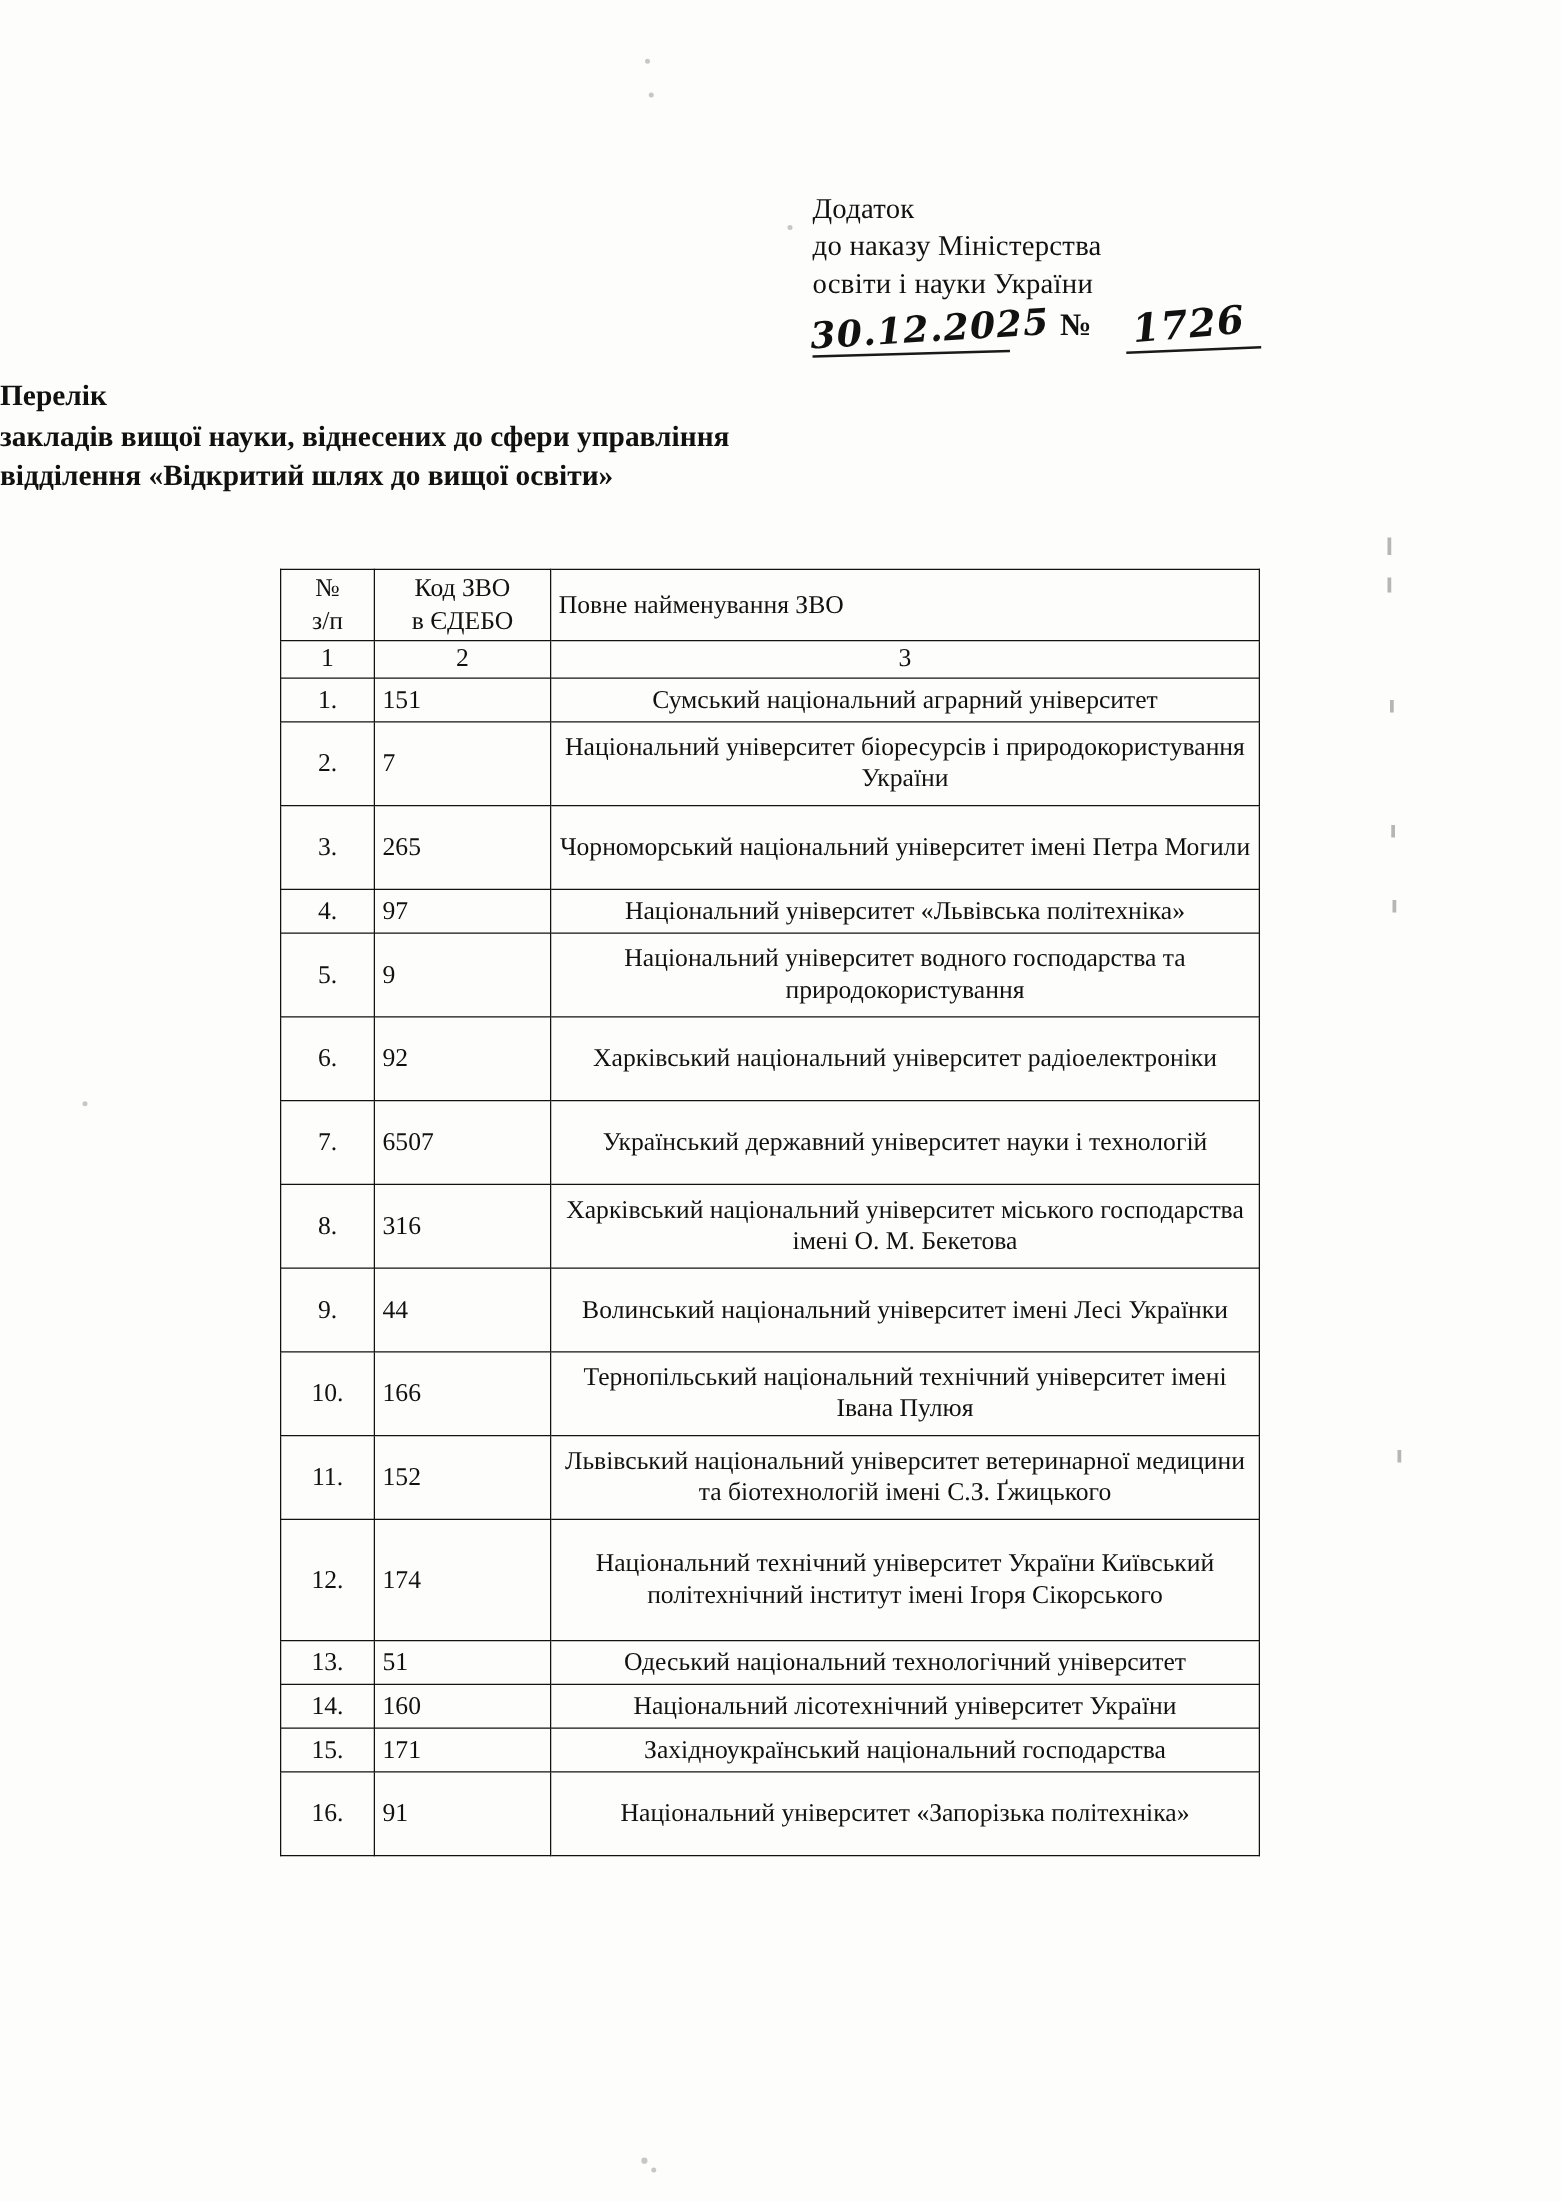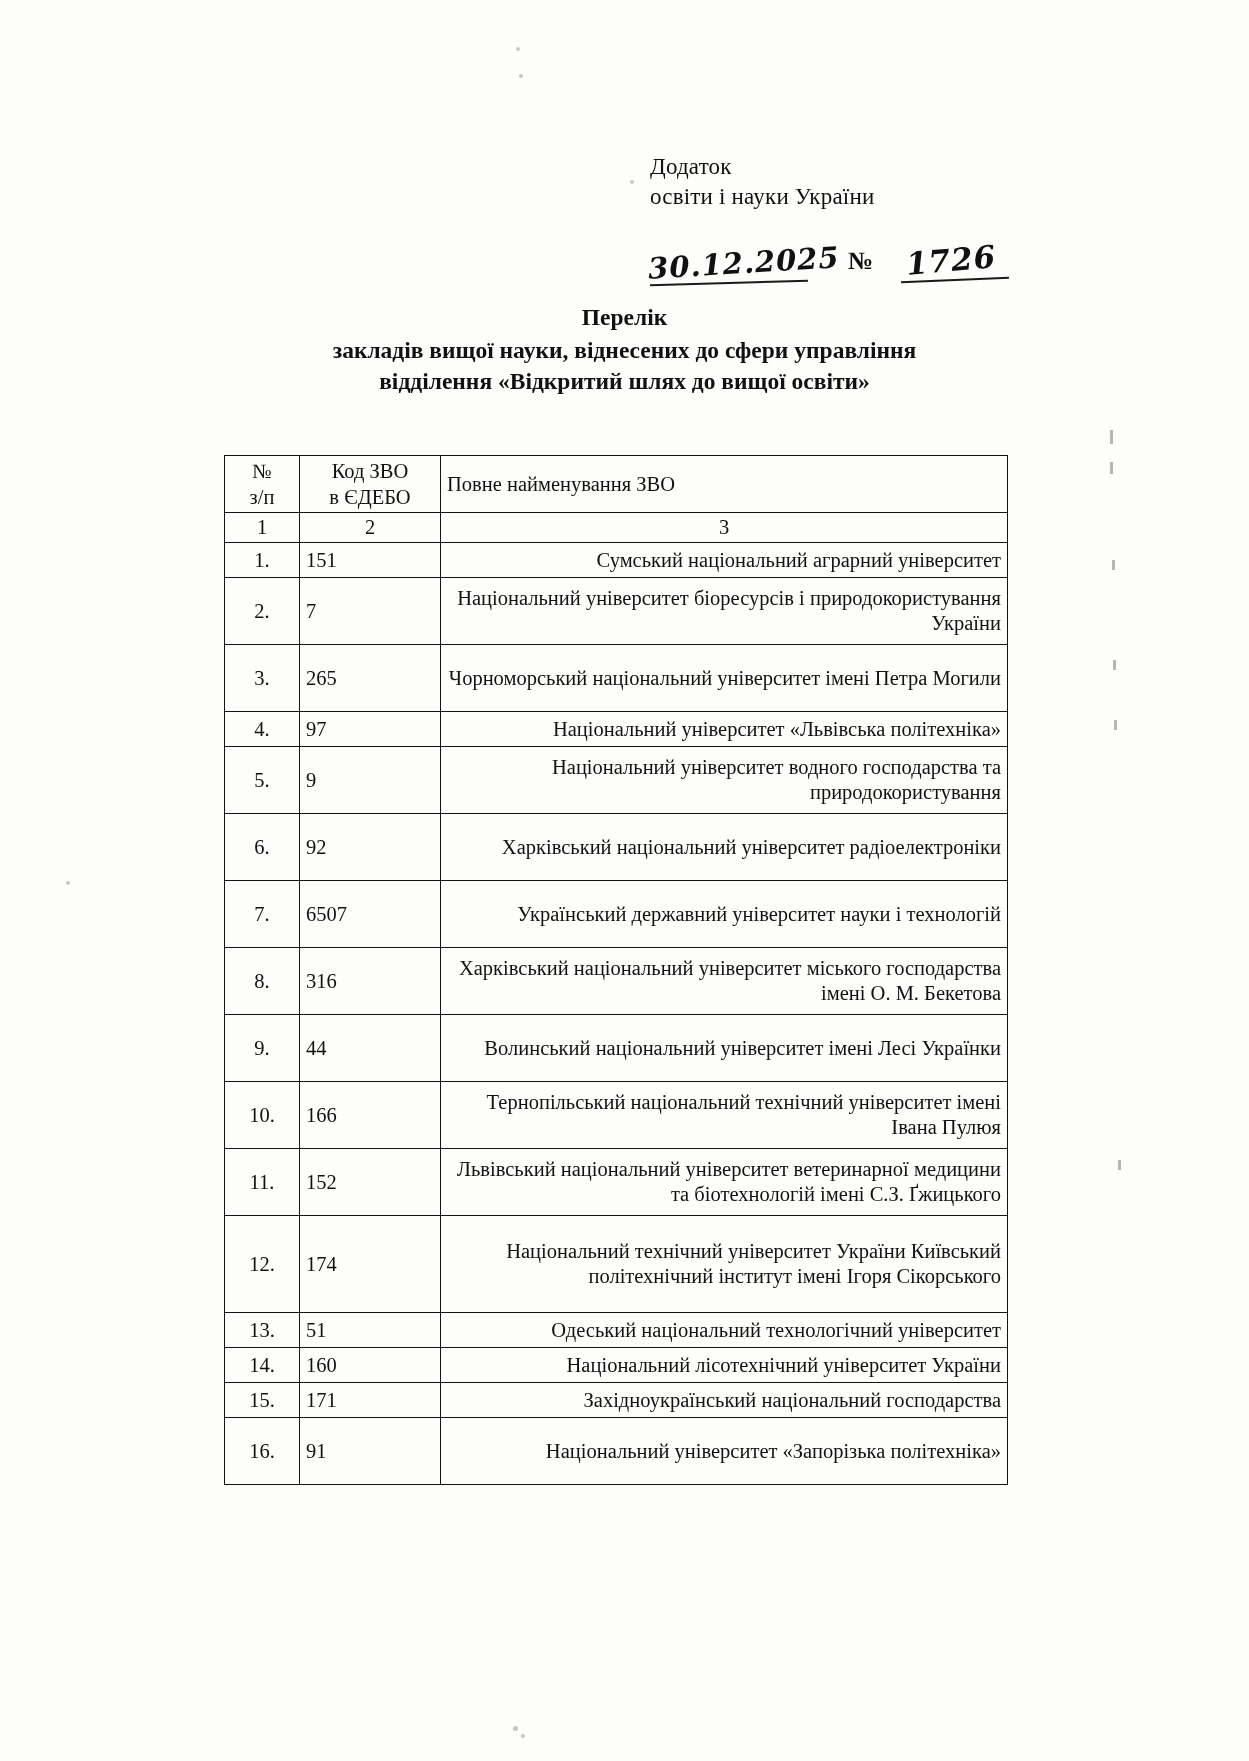--- a/index.html
+++ b/index.html
@@ -78,21 +78,20 @@
     font-weight: bold;
     font-size: 25px;
   }
 
   
   .title-block {
     position: absolute;
     left: 0;
     top: 302px;
     width: 1249px;
-    text-align: center;
     font-weight: bold;
     font-size: 23.5px;
     line-height: 31px;
   }
   .title-block .t1 { margin-bottom: 2px; }
 
   
   .tbl-wrap {
     position: absolute;
     left: 224px;
@@ -106,21 +105,21 @@
     line-height: 25px;
   }
   table.listing td, table.listing th {
     border: 1.6px solid #121212;
     padding: 2px 6px;
     vertical-align: middle;
     font-weight: normal;
   }
   .col-no   { width: 62px;  text-align: center; }
   .col-code { width: 128px; }
-  .col-name { text-align: right; padding-left: 10px; }
+  .col-name { text-align: center; padding-left: 10px; }
 
   thead td {
     text-align: center;
     vertical-align: middle;
     padding-top: 5px;
     padding-bottom: 5px;
   }
   .hdr-no, .hdr-code { line-height: 26px; }
   .numrow td { text-align: center; padding: 0 4px; }
   .numrow .col-name { text-align: center; }
@@ -142,20 +141,21 @@
   <div class="speck" style="left:521px; top:1734px; width:4px; height:4px;"></div>
   <div class="edge-tick" style="left:1110px; top:430px; width:3px; height:14px;"></div>
   <div class="edge-tick" style="left:1110px; top:462px; width:3px; height:12px;"></div>
   <div class="edge-tick" style="left:1112px; top:560px; width:3px; height:10px;"></div>
   <div class="edge-tick" style="left:1113px; top:660px; width:3px; height:10px;"></div>
   <div class="edge-tick" style="left:1114px; top:720px; width:3px; height:10px;"></div>
   <div class="edge-tick" style="left:1118px; top:1160px; width:3px; height:10px;"></div>
 
   <div class="doc-header">
     <div>Додаток</div>
+    <div>до наказу Міністерства</div>
     <div>освіти і науки України</div>
   </div>
 
   <div class="sign-line">
     <span class="hw hw-date">30.12.2025</span>
     <span class="hw-underline u1"></span>
     <span class="nomer">№</span>
     <span class="hw hw-num">1726</span>
     <span class="hw-underline u2"></span>
   </div>

